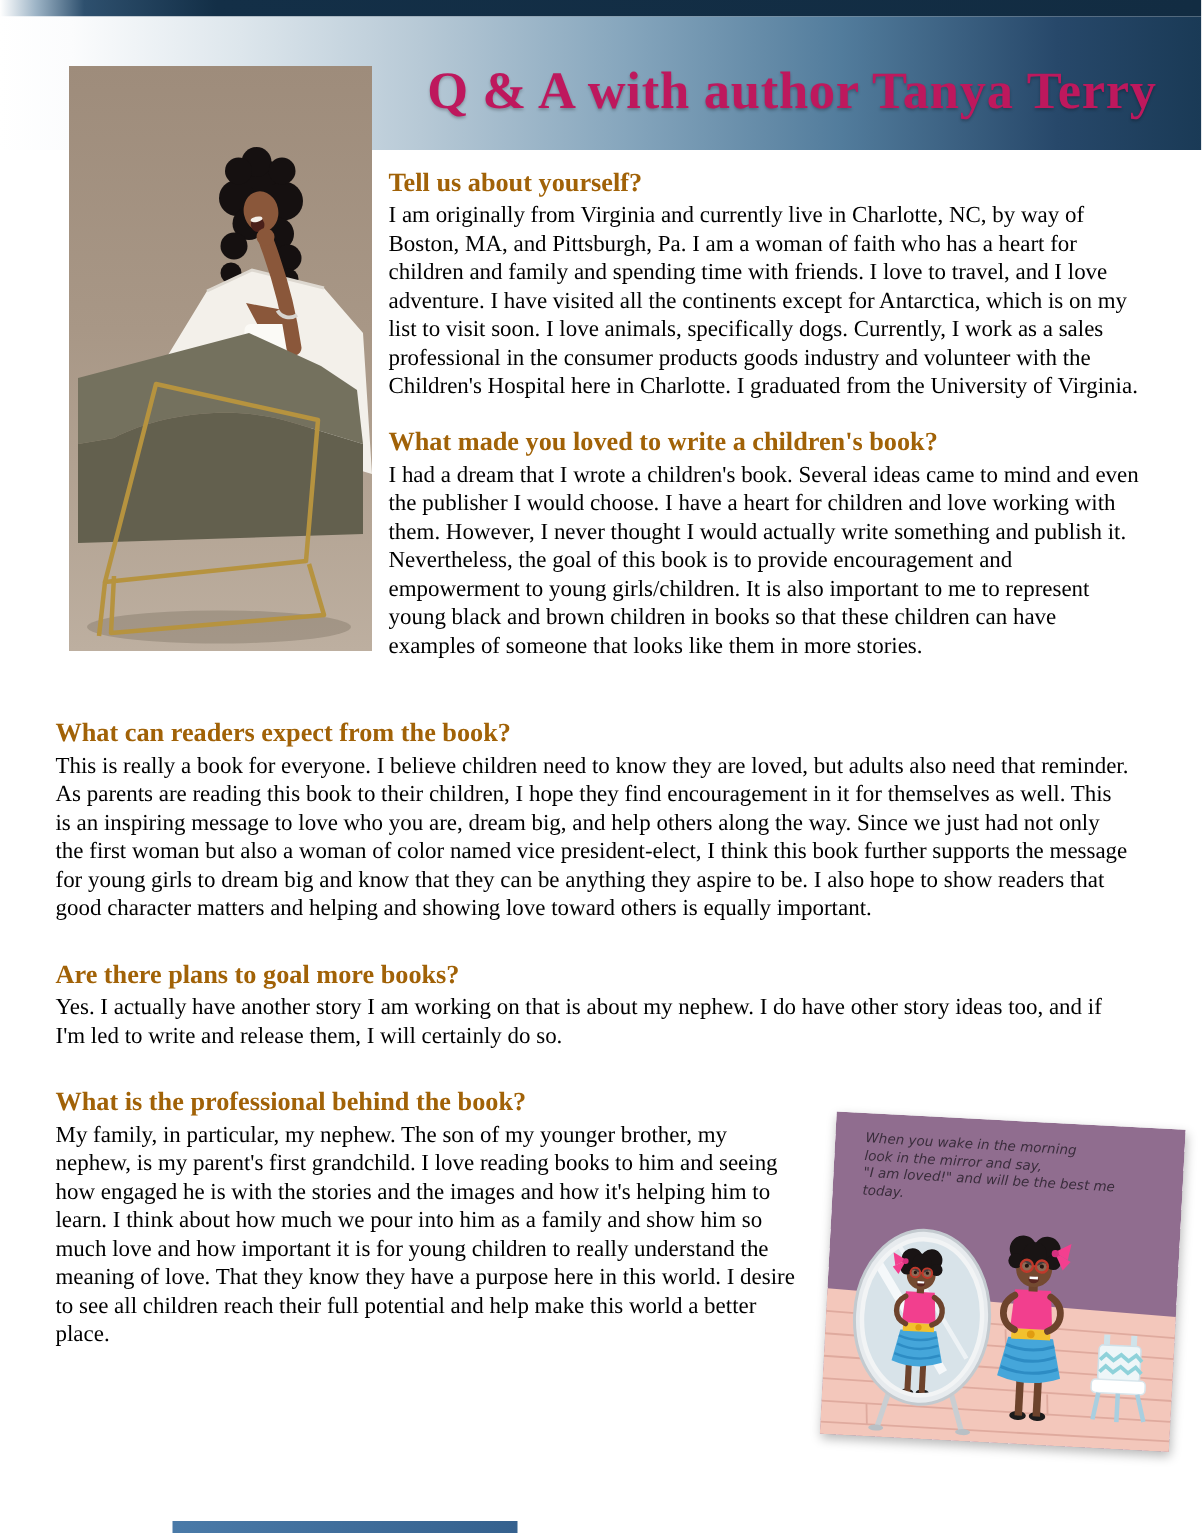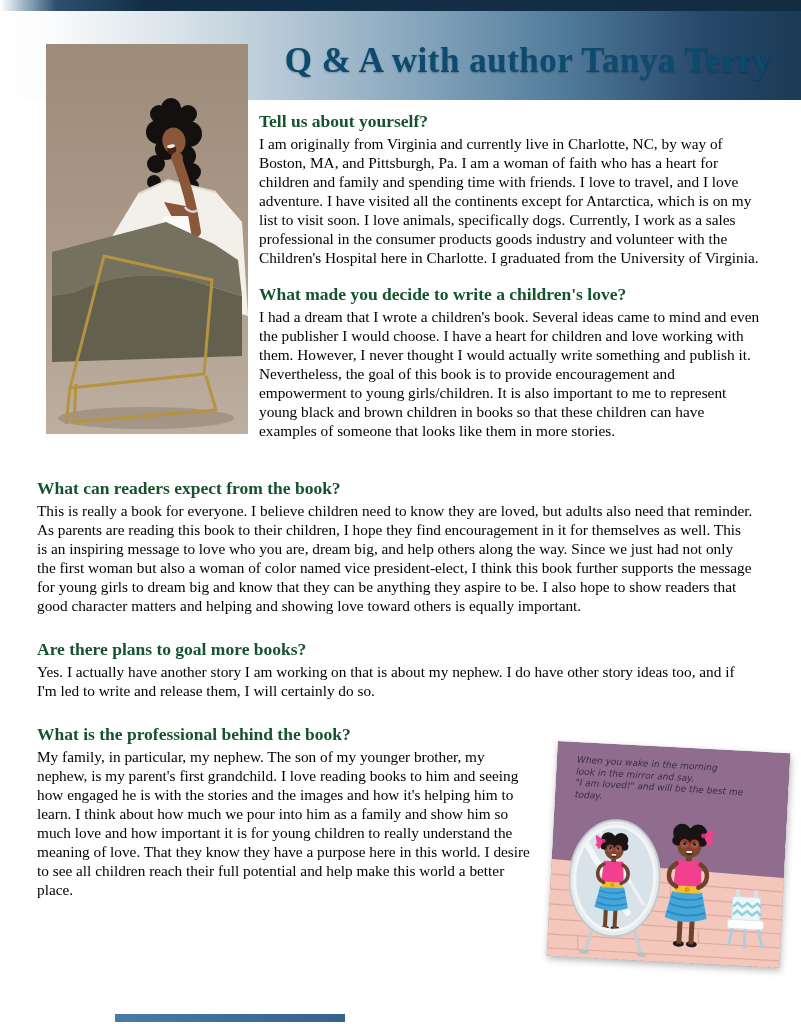--- a/index.html
+++ b/index.html
@@ -11,31 +11,31 @@
   .header-top {
     position:absolute; top:0; left:0; width:801px; height:11px;
     background:linear-gradient(90deg,#ffffff 0%,#9db4c6 3%,#2e506e 7%,#132f47 18%,#122c42 100%);
   }
   .header-band {
     position:absolute; top:11px; left:0; width:801px; height:89px;
     background:linear-gradient(90deg,#ffffff 0%,#fbfcfd 6%,#dde6ec 20%,#b7c9d6 35%,#86a6bd 52%,#527c9c 70%,#27486a 88%,#1a3a56 100%);
   }
   .page-title {
     position:absolute; top:41px; left:266px; width:524px; text-align:center;
-    color:#0c4a6e; font-size:35px; font-weight:bold; letter-spacing:0.5px;
+    color:#be185d; font-size:35px; font-weight:bold; letter-spacing:0.5px;
     font-family:"Liberation Serif", serif; text-shadow:0 1px 2px rgba(0,0,0,0.25);
   }
   
   .author-photo { position:absolute; left:46px; top:44px; width:202px; height:390px; z-index:3; }
   .author-photo svg { display:block; }
   
   .col-a { position:absolute; left:259px; top:111px; width:501px; z-index:2; }
   .col-b { position:absolute; left:37px;  top:478px; width:716px; z-index:2; }
   .qa h2 {
-    margin:0 0 2px 0; font-size:17.5px; line-height:21px; color:#14532d;
+    margin:0 0 2px 0; font-size:17.5px; line-height:21px; color:#a16207;
     font-weight:bold; font-family:"Liberation Serif", serif;
   }
   .qa p {
     margin:0; font-size:15.3px; line-height:19px; color:#000000;
     text-align:left;
   }
   .col-a .qa + .qa { margin-top:17px; }
   .col-b .qa + .qa { margin-top:24px; }
   .narrow { width:497px; }
   
@@ -117,21 +117,21 @@
       </g>
     </svg>
   </div>
 
   <div class="col-a">
     <div class="qa">
       <h2>Tell us about yourself?</h2>
       <p>I am originally from Virginia and currently live in Charlotte, NC, by way of Boston, MA, and Pittsburgh, Pa. I am a woman of faith who has a heart for children and family and spending time with friends. I love to travel, and I love adventure. I have visited all the continents except for Antarctica, which is on my list to visit soon. I love animals, specifically dogs. Currently, I work as a sales professional in the consumer products goods industry and volunteer with the Children's Hospital here in Charlotte. I graduated from the University of Virginia.</p>
     </div>
     <div class="qa">
-      <h2>What made you decide to write a children's love?</h2>
+      <h2>What made you loved to write a children's book?</h2>
       <p>I had a dream that I wrote a children's book. Several ideas came to mind and even the publisher I would choose. I have a heart for children and love working with them. However, I never thought I would actually write something and publish it. Nevertheless, the goal of this book is to provide encouragement and empowerment to young girls/children. It is also important to me to represent young black and brown children in books so that these children can have examples of someone that looks like them in more stories.</p>
     </div>
   </div>
 
   <div class="col-b">
     <div class="qa">
       <h2>What can readers expect from the book?</h2>
       <p>This is really a book for everyone. I believe children need to know they are loved, but adults also need that reminder. As parents are reading this book to their children, I hope they find encouragement in it for themselves as well. This is an inspiring message to love who you are, dream big, and help others along the way. Since we just had not only the first woman but also a woman of color named vice president-elect, I think this book further supports the message for young girls to dream big and know that they can be anything they aspire to be. I also hope to show readers that good character matters and helping and showing love toward others is equally important.</p>
     </div>
     <div class="qa">

